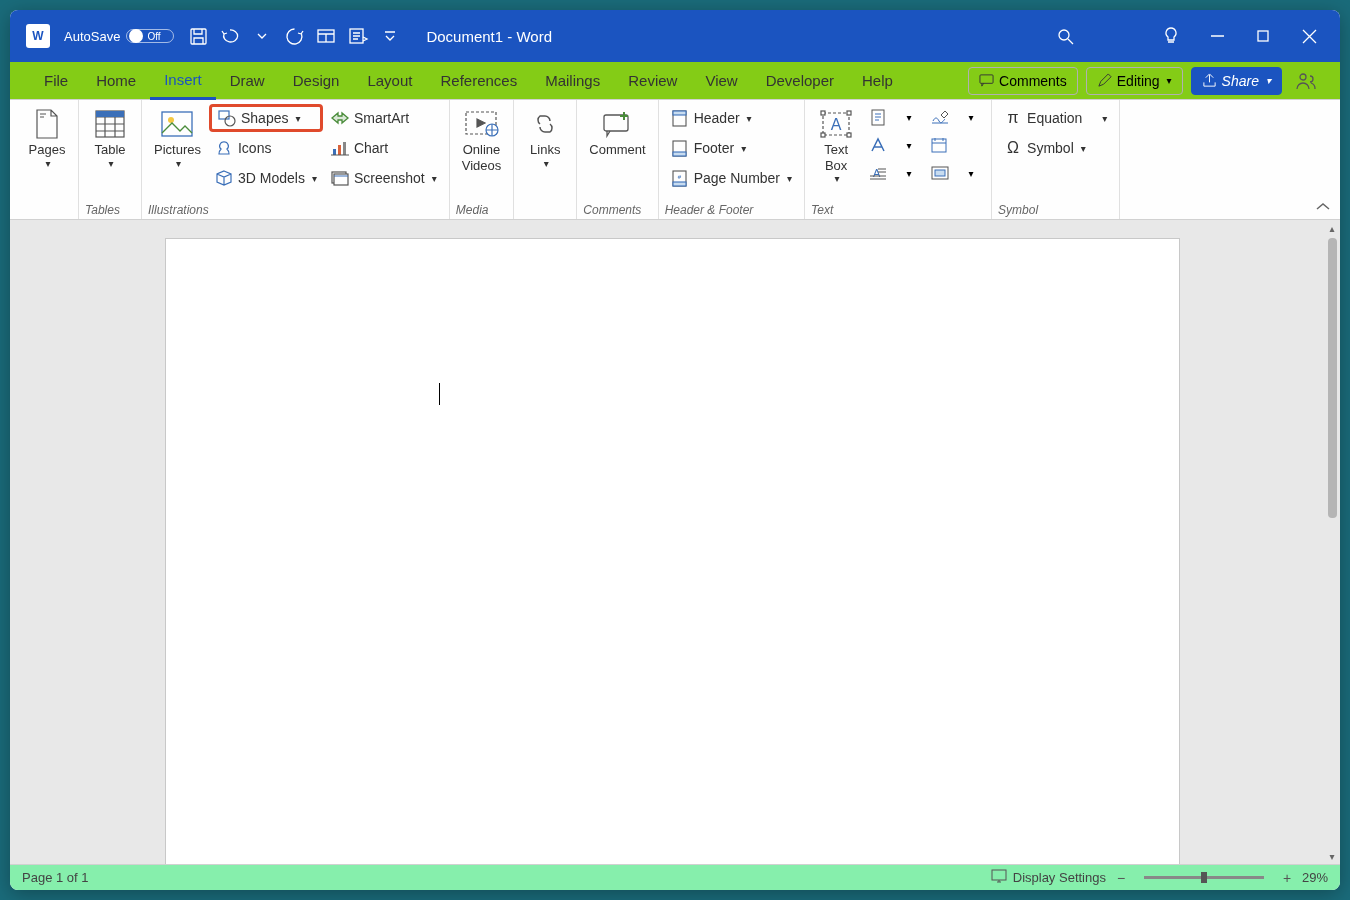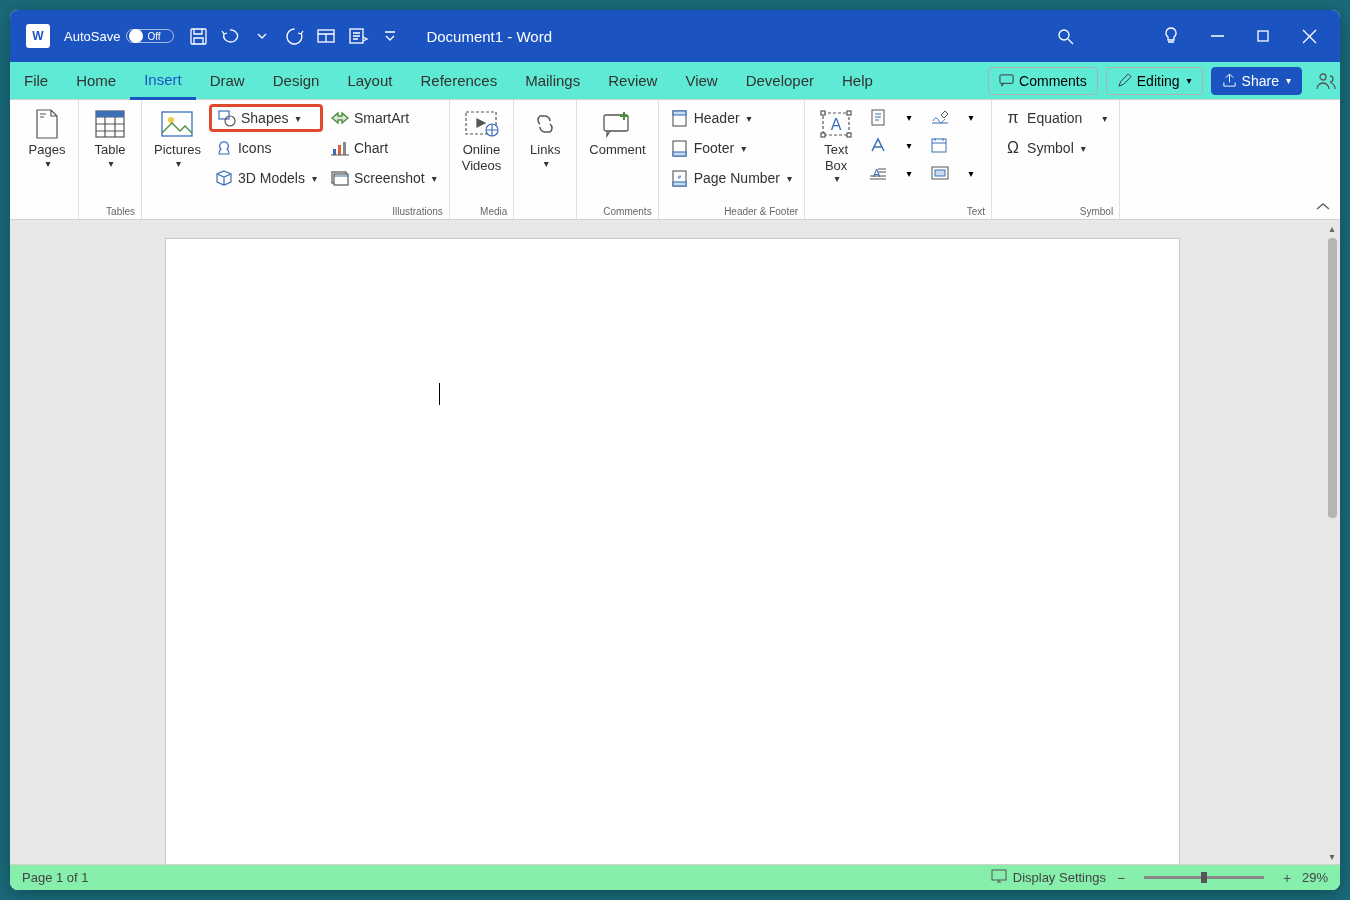--- a/index.html
+++ b/index.html
@@ -12,36 +12,36 @@
   .autosave { font-size: 13px; margin: 0 6px; }
   .toggle { width: 48px; height: 14px; border: 1px solid rgba(255,255,255,0.6); border-radius: 11px; display: flex; align-items: center; padding: 0 4px 0 2px; font-size: 10px; color: #fff; margin-right: 8px; }
   .toggle-knob { width: 14px; height: 14px; background: #fff; border-radius: 50%; margin-right: 4px; }
   .qat-btn { width: 28px; height: 28px; display: flex; align-items: center; justify-content: center; color: #fff; cursor: pointer; margin: 0 2px; }
   .qat-btn svg, .win-btn svg { stroke: #fff; fill: none; stroke-width: 1.3; }
   .doc-title { font-size: 15px; margin-left: 20px; }
   .title-spacer { flex: 1; }
   .win-btn { width: 46px; height: 40px; display: flex; align-items: center; justify-content: center; color: #fff; cursor: pointer; }
   
   
-  .ribbon-tabs-row { background: #5eead4; height: 38px; display: flex; align-items: center; border-bottom: 1px solid #d1d1d1; padding: 0 0; }
+  .ribbon-tabs-row { background: #84cc16; height: 38px; display: flex; align-items: center; border-bottom: 1px solid #d1d1d1; padding: 0 20px; }
   .ribbon-tab { padding: 0 14px; height: 38px; display: flex; align-items: center; font-size: 15px; color: #333; cursor: pointer; }
   .ribbon-tab.active { color: #1b54c0; border-bottom: 3px solid #1b54c0; }
   .tabs-spacer { flex: 1; }
   .pill-btn { border: 1px solid #b0b0b0; border-radius: 4px; height: 28px; padding: 0 10px; display: flex; align-items: center; font-size: 14px; margin: 0 4px; cursor: pointer; gap: 5px; }
-  .pill-btn.share { background: #1b54c0; color: #fff; border-color: #1b54c0; }
+  .pill-btn.share { background: #1b54c0; color: #fff; border-color: #1b54c0; font-style: italic; }
   .pill-btn svg { width: 15px; height: 15px; }
   .chev { font-size: 10px; margin-left: 2px; }
   .collab-icon { width: 28px; height: 28px; display: flex; align-items: center; justify-content: center; margin-left: 6px; cursor: pointer; }
   
   
   .ribbon-content { background: #fefefe; height: 120px; display: flex; align-items: stretch; border-bottom: 1px solid #d1d1d1; padding: 0 6px; position: relative; }
   .ribbon-group { display: flex; flex-direction: column; padding: 4px 6px 2px; border-right: 1px solid #e0e0e0; }
   .ribbon-group:last-child { border-right: none; }
   .group-body { flex: 1; display: flex; align-items: flex-start; gap: 2px; }
-  .group-label { font-size: 10px; color: #666; text-align: right; padding: 2px 0 0; }
+  .group-label { font-size: 12px; color: #666; text-align: left; padding: 2px 0 0; font-style: italic; }
   .big-btn { display: flex; flex-direction: column; align-items: center; padding: 4px 6px; cursor: pointer; font-size: 13px; color: #333; min-width: 50px; text-align: center; line-height: 1.2; }
   .big-btn .icon-box { width: 32px; height: 32px; display: flex; align-items: center; justify-content: center; margin-bottom: 2px; }
   .small-btn { display: flex; align-items: center; padding: 3px 6px; cursor: pointer; font-size: 14px; color: #333; height: 28px; gap: 5px; }
   .small-btn .icon-box { width: 18px; height: 18px; display: flex; align-items: center; justify-content: center; }
   .col { display: flex; flex-direction: column; gap: 2px; }
   .highlighted { border: 3px solid #e04a2c; border-radius: 4px; }
   .icon-only { width: 30px; height: 26px; display: flex; align-items: center; justify-content: center; cursor: pointer; }
   .collapse-btn { position: absolute; right: 10px; bottom: 4px; cursor: pointer; color: #666; }
   
   

